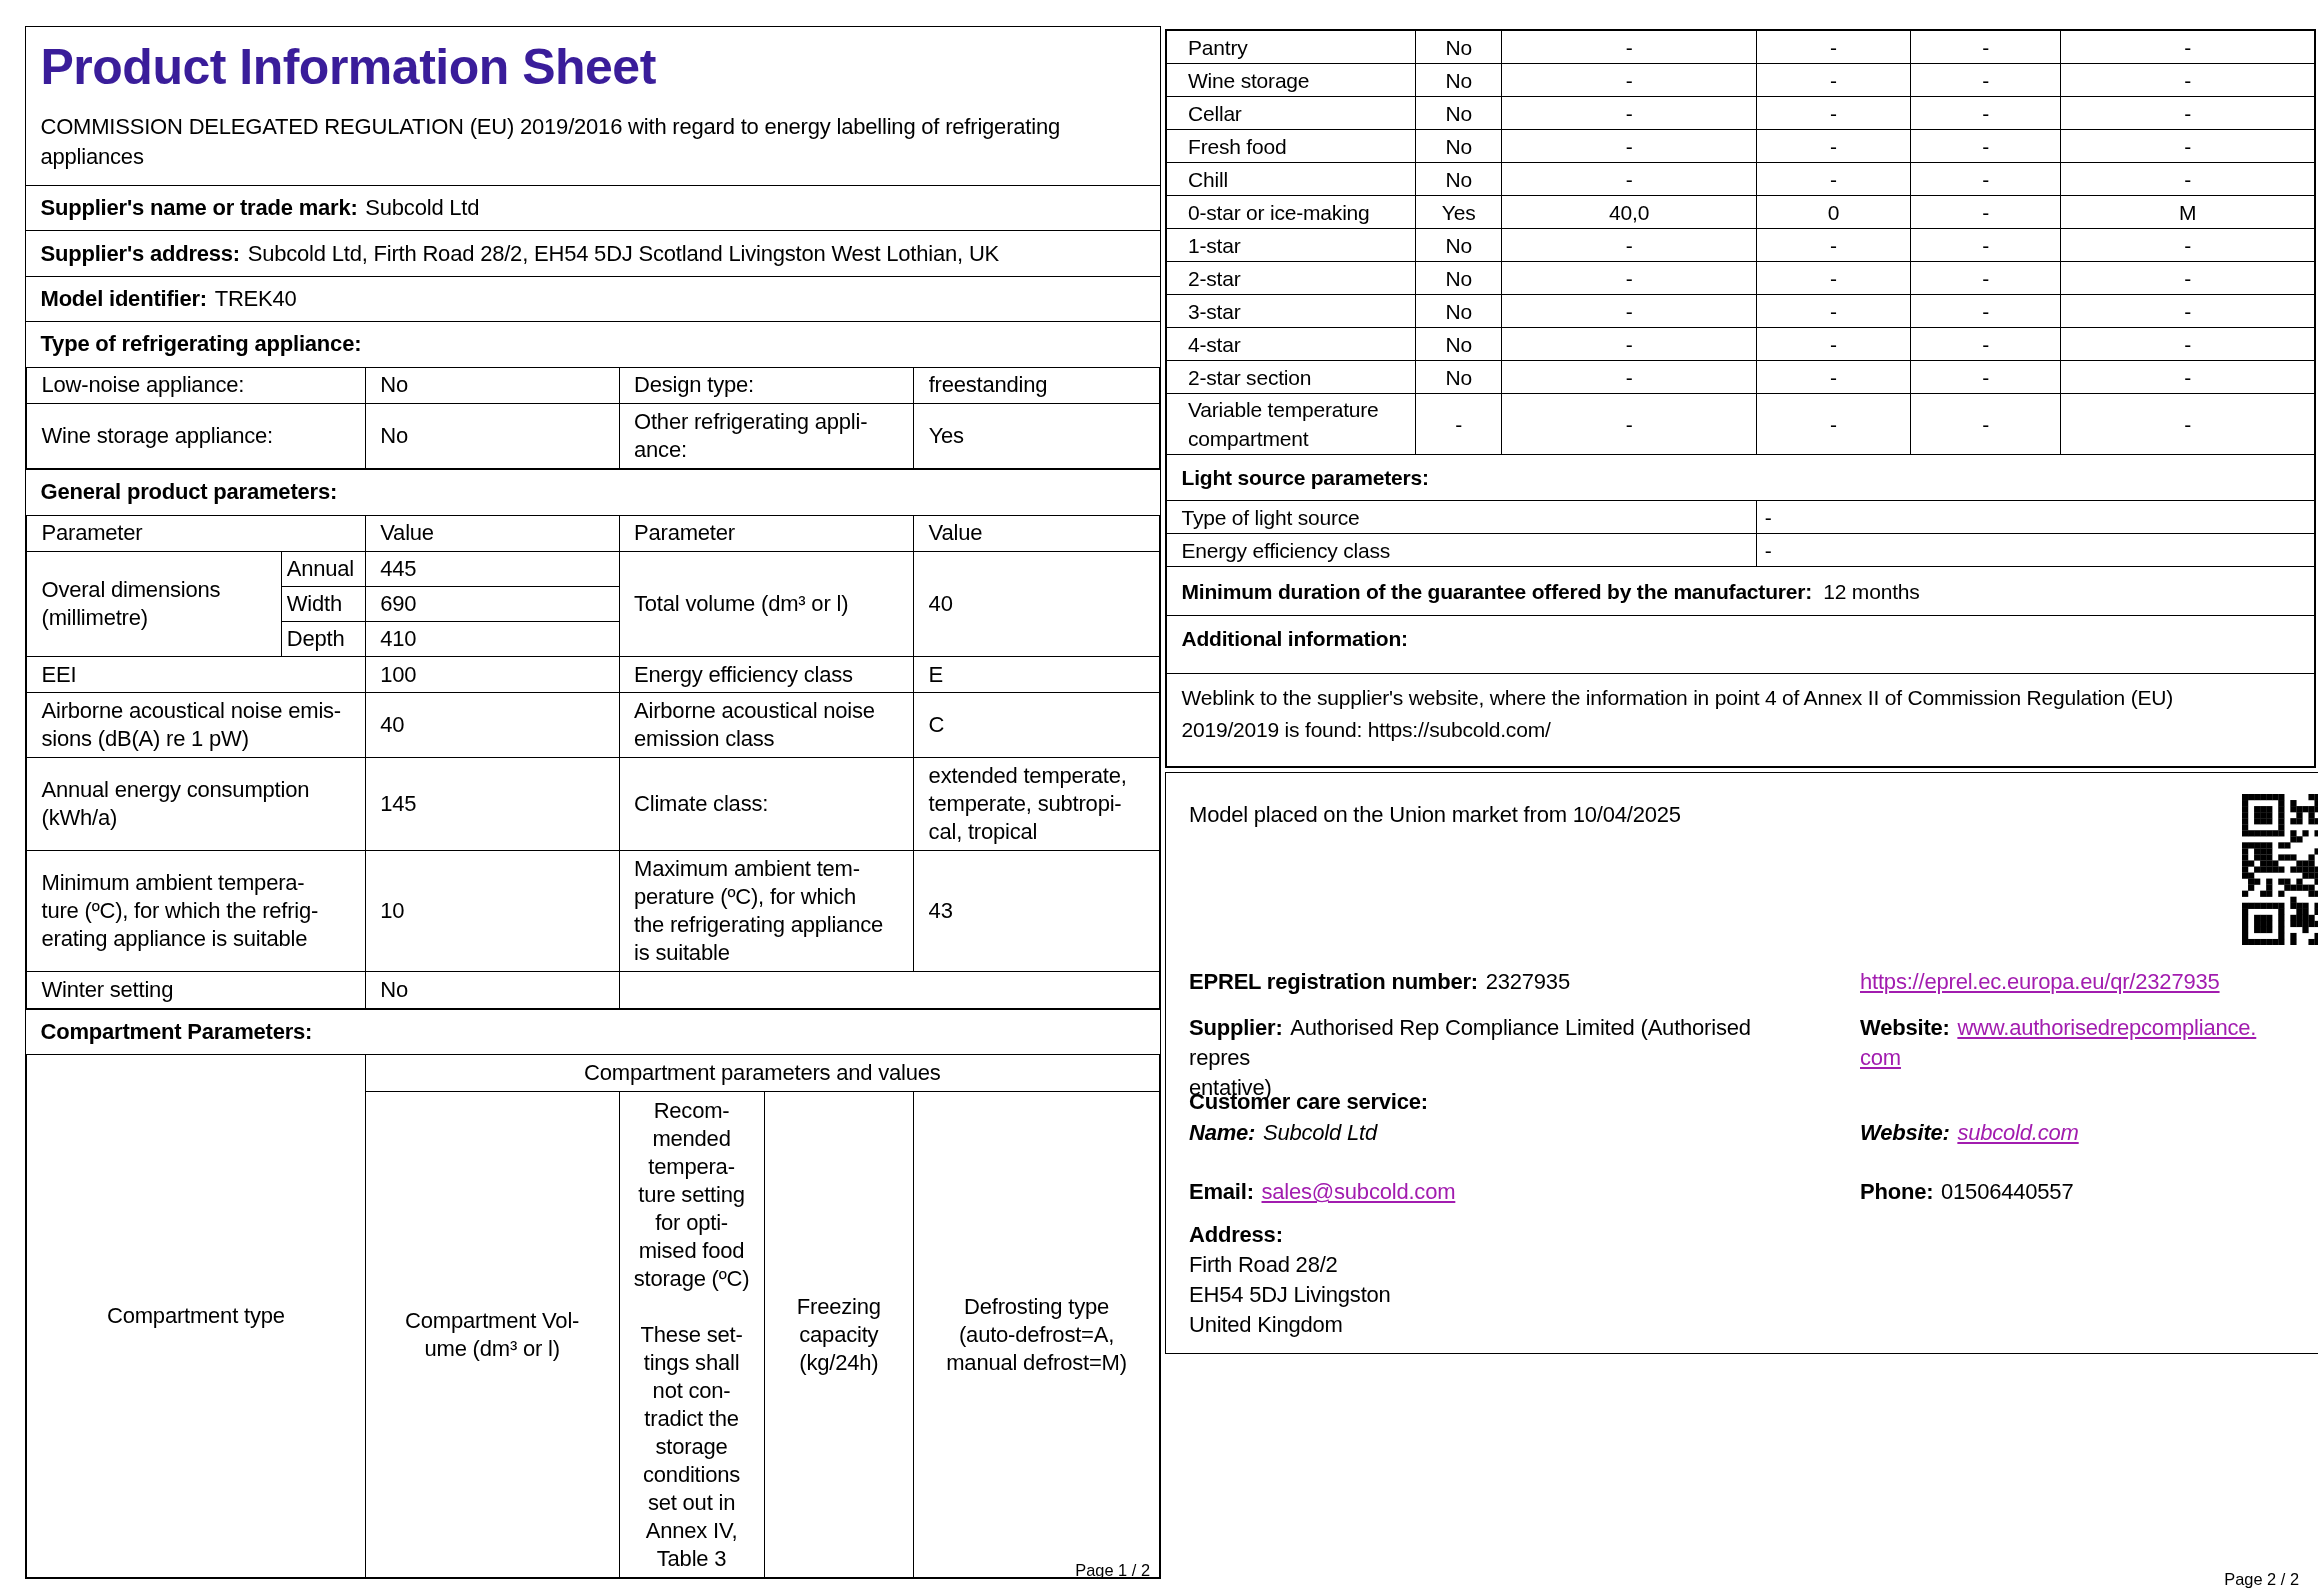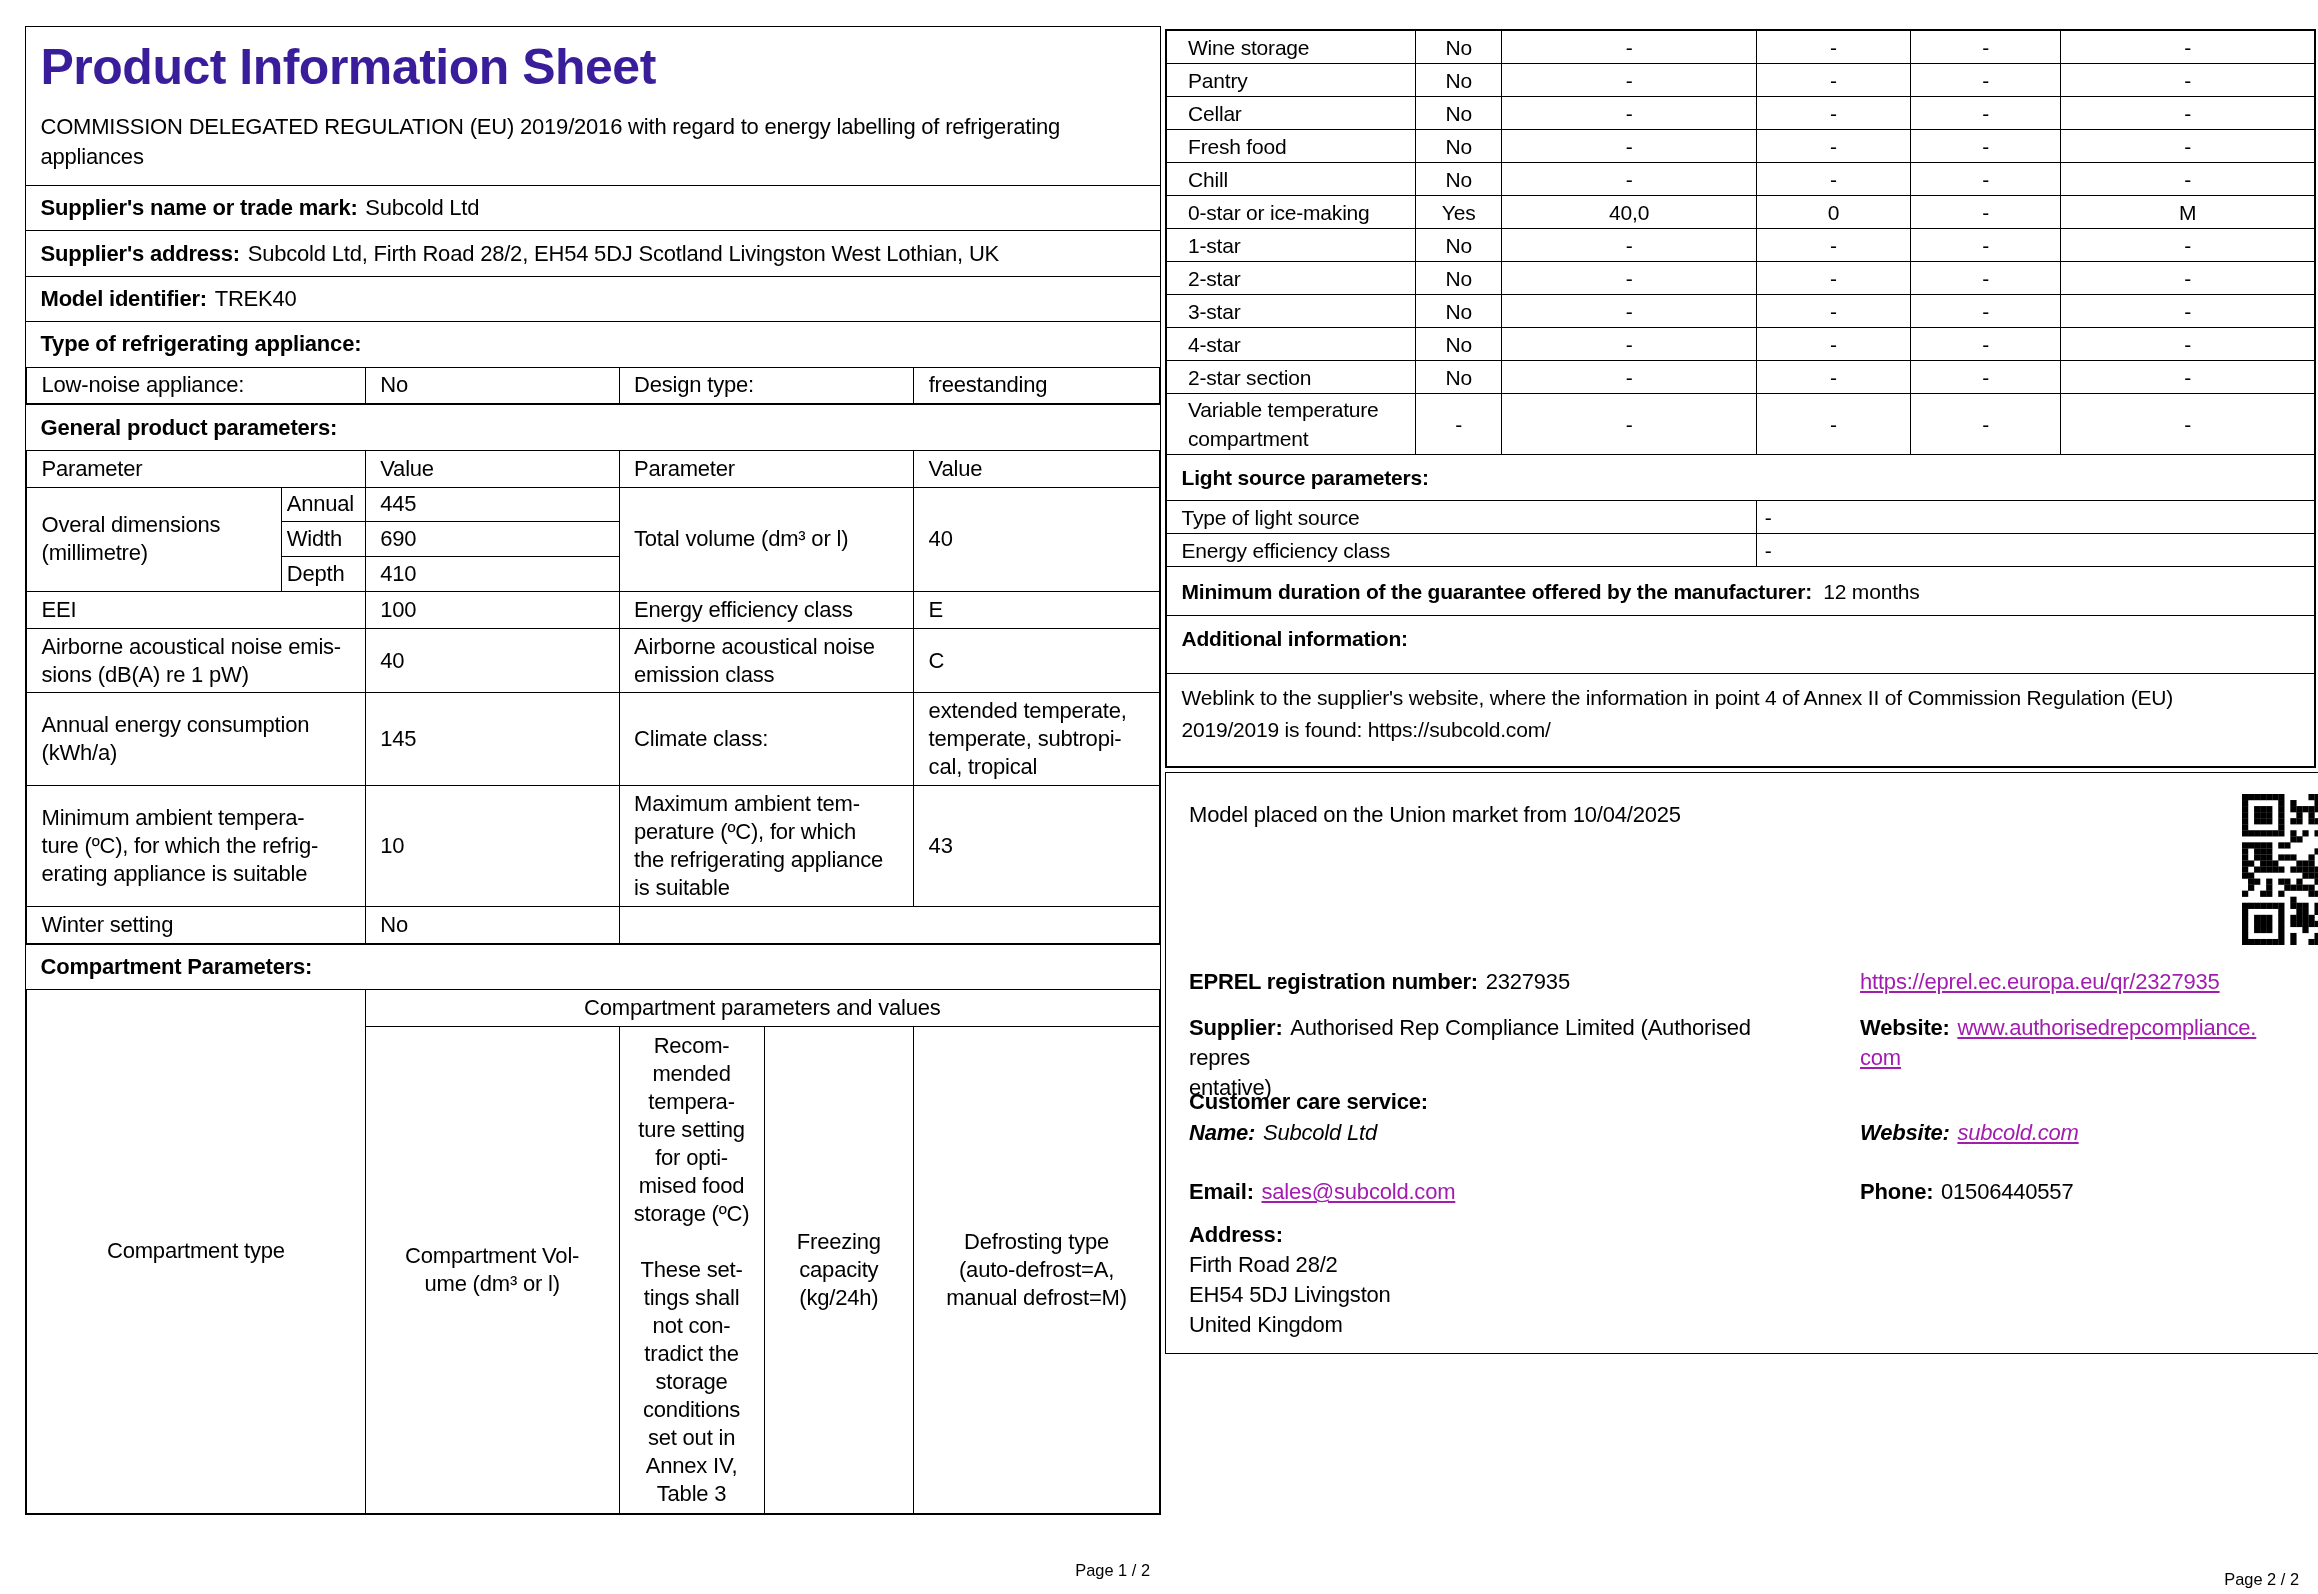--- a/index.html
+++ b/index.html
@@ -85,20 +85,27 @@
         <col style="width:22.4%">
         <col style="width:26.0%">
         <col style="width:21.7%">
       </colgroup>
     <tbody>
         <tr>
       <td>Low-noise appliance:</td>
       <td>No</td>
       <td>Design type:</td>
       <td>freestanding</td>
+    </tr>
+    <tr>
+      <td>Wine storage appliance:</td>
+      <td>No</td>
+      <td class="pre">Other refrigerating appli-
+ance:</td>
+      <td>Yes</td>
     </tr>
   </tbody>
     </table>
 
   <div class="kv">
     <span class="lab">General product parameters:</span>
   </div>
 
   <table class="tl">
     <colgroup>
@@ -226,29 +233,29 @@
     <colgroup>
         <col style="width:21.7%">
         <col style="width:7.5%">
         <col style="width:22.2%">
         <col style="width:13.4%">
         <col style="width:13.1%">
         <col style="width:22.1%">
       </colgroup>
     <tbody>
         <tr>
+          <td class="nm">Pantry</td>
+          <td>No</td>
+          <td>-</td>
+          <td>-</td>
+          <td>-</td>
+          <td>-</td>
+        </tr>
+    <tr>
           <td class="nm">Wine storage</td>
-          <td>No</td>
-          <td>-</td>
-          <td>-</td>
-          <td>-</td>
-          <td>-</td>
-        </tr>
-    <tr>
-          <td class="nm">Pantry</td>
           <td>No</td>
           <td>-</td>
           <td>-</td>
           <td>-</td>
           <td>-</td>
         </tr>
     <tr>
           <td class="nm">Cellar</td>
           <td>No</td>
           <td>-</td>

